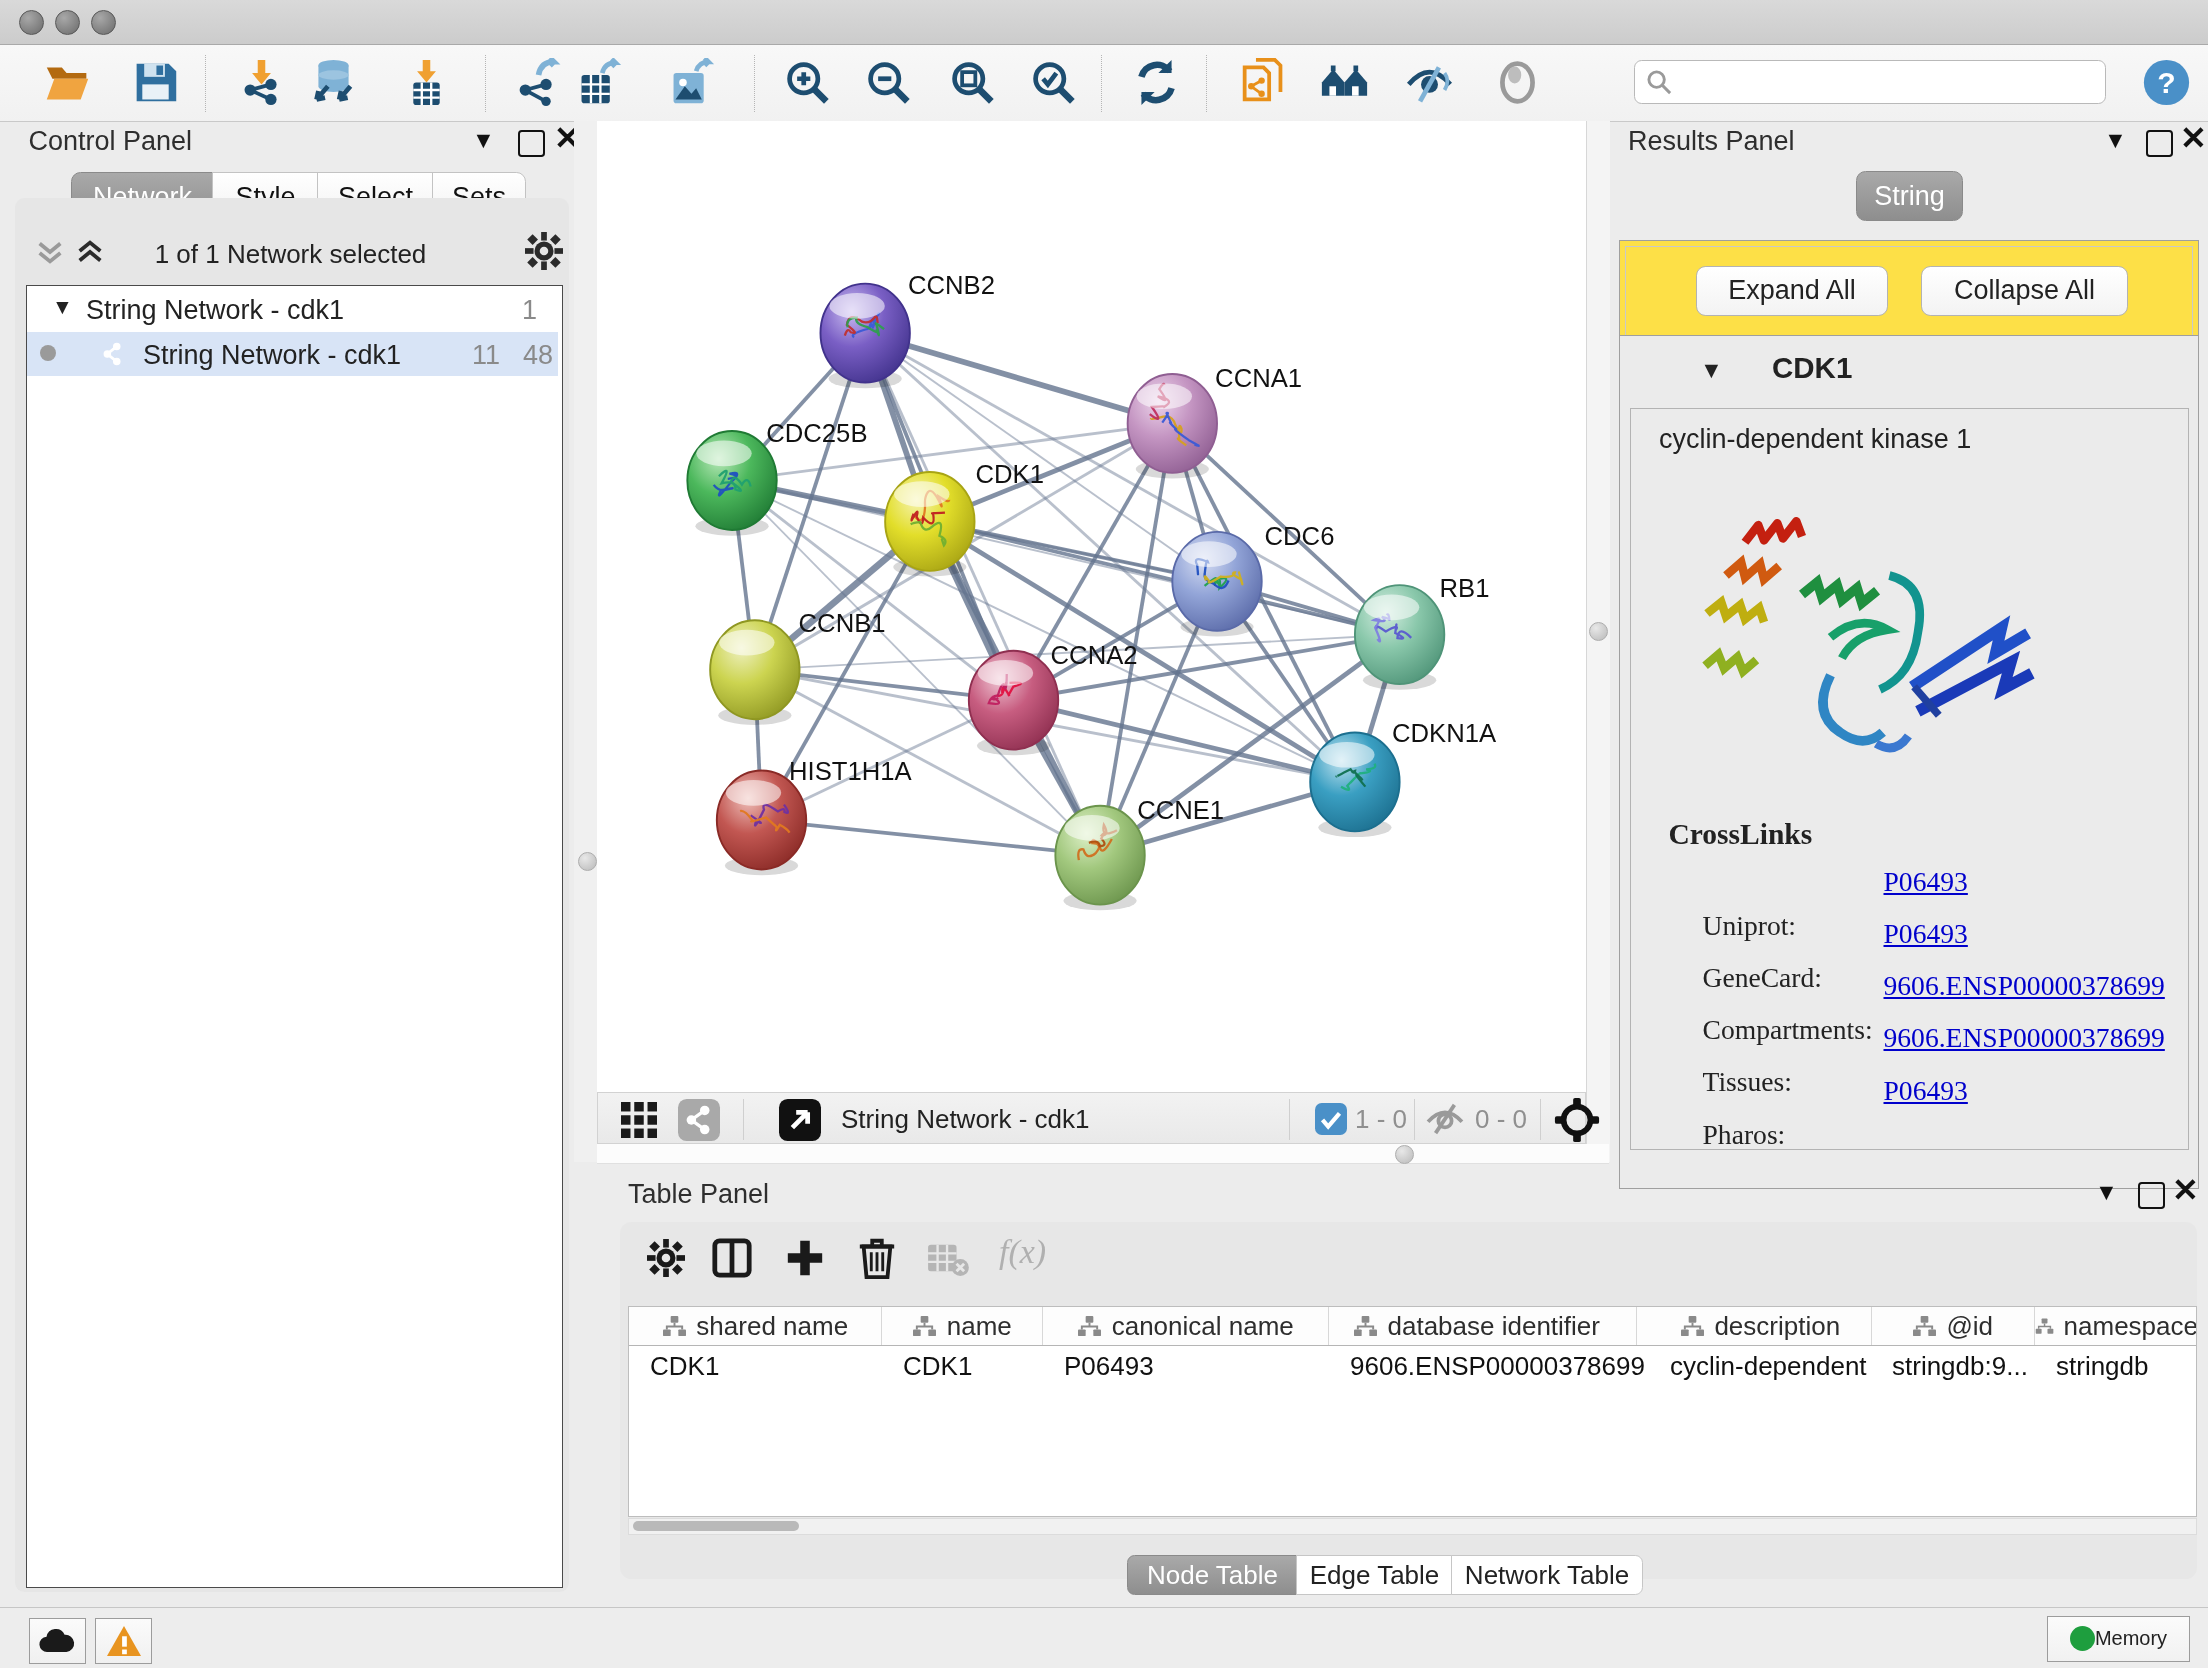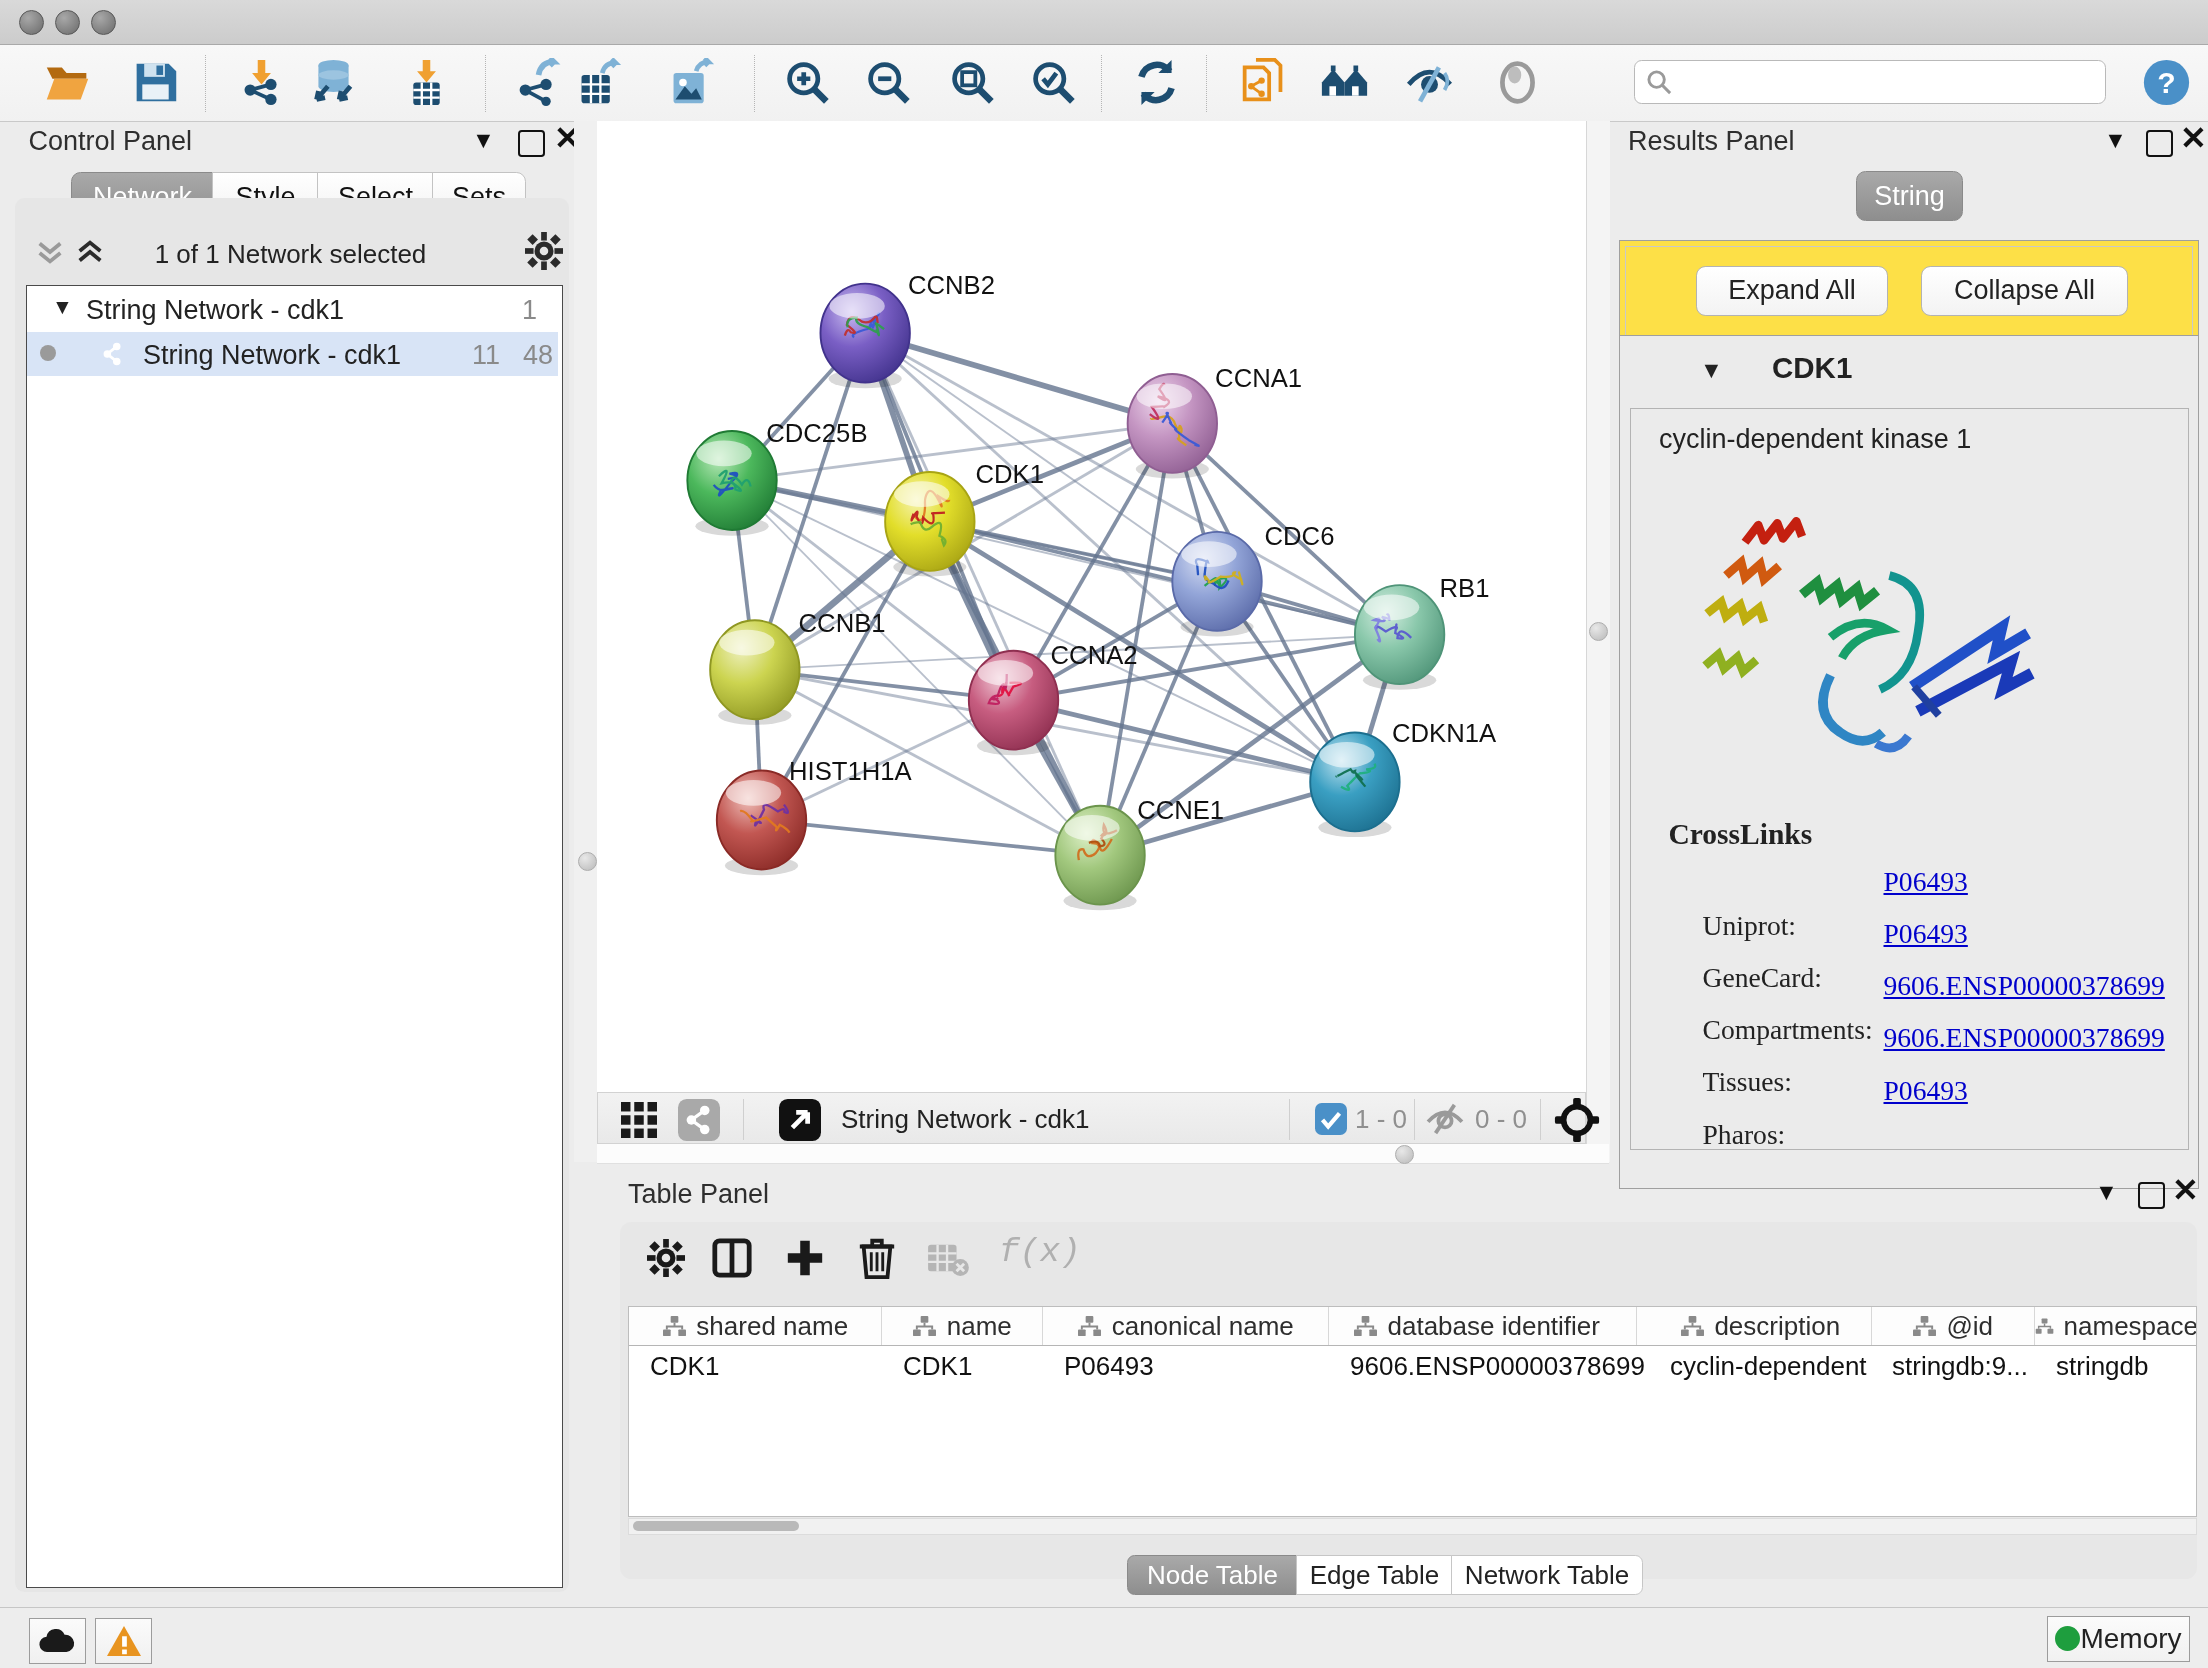--- a/index.html
+++ b/index.html
@@ -68,21 +68,21 @@
   #hscroll{left:628px;top:1518px;width:1569px;height:17px;background:#f1f1f1;border:1px solid #dcdcdc;box-sizing:border-box;}
   #hscroll-thumb{position:absolute;left:3.8px;top:1.9px;width:166px;height:10.5px;border-radius:5.7px;background:#b9b9b9;}
   .btab{position:absolute;height:38px;line-height:38px;text-align:center;font-size:26px;
         background:#fff;border:1px solid #c6c6c6;cursor:pointer;}
   .btab.sel{background:linear-gradient(#a9a9a9,#8e8e8e);color:#fff;border-color:#8a8a8a;}
   
   #statusbar{left:0;top:1607px;width:2208px;height:61px;background:#ededed;border-top:1px solid #c6c6c6;}
   .sb-btn{position:absolute;top:9.5px;width:55px;height:44px;background:linear-gradient(#fbfbfb,#f0f0f0);
           border:1.9px solid #9c9c9c;display:flex;align-items:center;justify-content:center;cursor:pointer;}
   #memory-btn{position:absolute;left:2047px;top:7.6px;width:141px;height:44px;background:linear-gradient(#fbfbfb,#f1f1f1);
-              border:1.9px solid #9c9c9c;display:flex;align-items:center;justify-content:center;gap:0;font-size:28px;cursor:pointer;}
+              border:1.9px solid #9c9c9c;display:flex;align-items:center;justify-content:center;gap:0;font-size:20px;cursor:pointer;}
   .dot-green{width:25px;height:25px;border-radius:50%;background:#1e9e3e;}
   svg{display:block;}
 </style>
 </head>
 <body>
 
 <div class="abs" id="titlebar">
   <div class="abs tl-dot" style="left:19px"></div>
   <div class="abs tl-dot" style="left:55px"></div>
   <div class="abs tl-dot" style="left:91px"></div>
@@ -639,21 +639,21 @@
       </svg>
   </div>
   <div class="abs" style="left:306px;top:19px">
     <svg width="44" height="36" viewBox="0 0 46 38">
         <rect x="2" y="4" width="30" height="28" rx="3" fill="#b5b5b5"></rect>
         <path d="M2 13h30M2 22h30M12 4v28M22 4v28" stroke="#e7e7e7" stroke-width="2.5"></path>
         <circle cx="36" cy="28" r="9" fill="#b5b5b5"></circle>
         <path d="M32 24l8 8M40 24l-8 8" stroke="#e7e7e7" stroke-width="3"></path>
       </svg>
   </div>
-  <div class="abs" style="left:379px;top:11.4px;font-size:34px;color:#b0b0b0;font-family:Liberation Mono, monospace;font-style:italic">f(x)</div>
+  <div class="abs" style="left:379px;top:11.4px;font-size:34px;color:#b0b0b0;font-family:Liberation Serif, serif;font-style:italic">f(x)</div>
 </div>
 
 <div class="abs" id="tbl">
   <div id="tbl-headrow">
       <div class="th" style="left: 0px; width: 253px;">
         <svg width="25" height="23" viewBox="0 0 26 24">
           <g fill="#8a8a8a">
             <rect x="9" y="1" width="8" height="7" rx="1"></rect>
             <rect x="1" y="15" width="8" height="7" rx="1"></rect>
             <rect x="17" y="15" width="8" height="7" rx="1"></rect>

